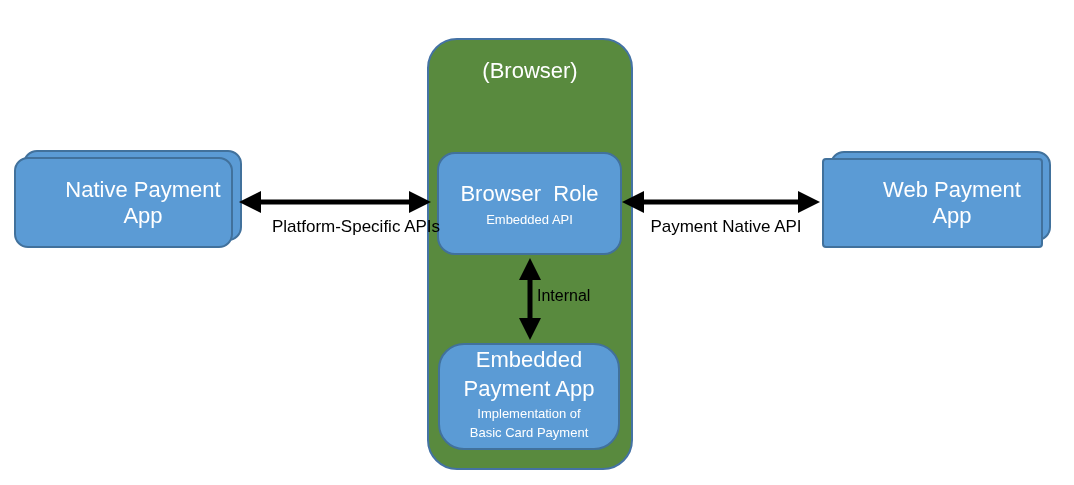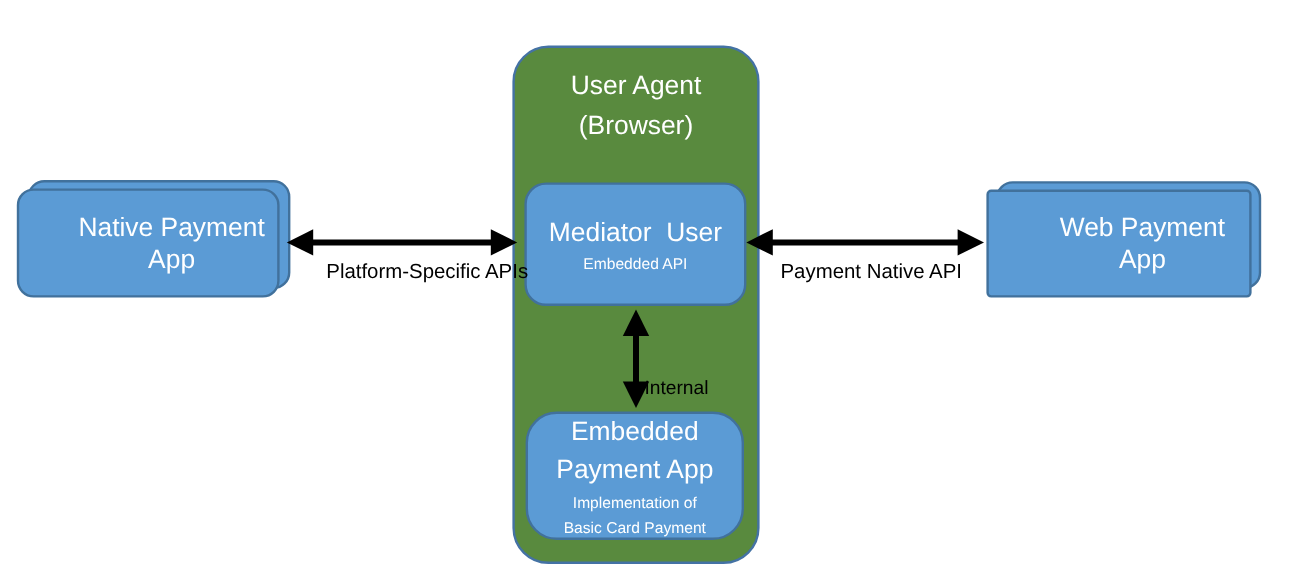--- a/index.html
+++ b/index.html
@@ -34,21 +34,21 @@
   
   .mediator {
     left: 437px; top: 152px; width: 185px; height: 103px;
     border-radius: 18px;
     display: flex; flex-direction: column; justify-content: center; align-items: center;
   }
   .mediator .title { font-size: 22px; line-height: 28px; white-space: pre; margin-bottom: 4px; }
   .embedded {
     left: 438px; top: 343px; width: 182px; height: 107px;
     border-radius: 26px;
-    display: flex; flex-direction: column; justify-content: space-between; align-items: center;
+    display: flex; flex-direction: column; justify-content: flex-start; align-items: center;
   }
   .embedded .title { font-size: 22px; line-height: 29px; }
   .subtitle { font-size: 13px; line-height: 16px; }
   .embedded .subtitle { margin-top: 3px; }
   
   .side-label {
     display: flex; align-items: center; justify-content: center;
     font-size: 22px;
     padding-left: 39px;
   }
@@ -62,36 +62,35 @@
   .arrow-head { fill: var(--arrow, #000000); stroke: none; }
   
   .conn-label {
     position: absolute;
     color: var(--label-text, #000000);
     font-size: 17px;
     white-space: nowrap;
   }
   .label-platform { left: 256px; top: 217px; width: 200px; text-align: center; }
   .label-handler  { left: 626px; top: 217px; width: 200px; text-align: center; }
-  .label-internal { left: 537px; top: 287px; font-size: 16px; margin-top: 28px; }
+  .label-internal { left: 537px; top: 287px; font-size: 16px; }
 </style>
 </head>
 <body>
 
 <div class="canvas">
 
   <div class="box green user-agent">
     <div class="ua-title">
-      <div>User Agent</div>
       <div>(Browser)</div>
     </div>
   </div>
 
   <div class="box blue mediator">
-    <div class="title">Mediator  User</div>
+    <div class="title">Browser  Role</div>
     <div class="subtitle">Embedded API</div>
   </div>
 
   <div class="box blue embedded">
     <div class="title">Embedded</div>
     <div class="title">Payment App</div>
     <div class="subtitle">Implementation of</div>
     <div class="subtitle">Basic Card Payment</div>
   </div>
 

